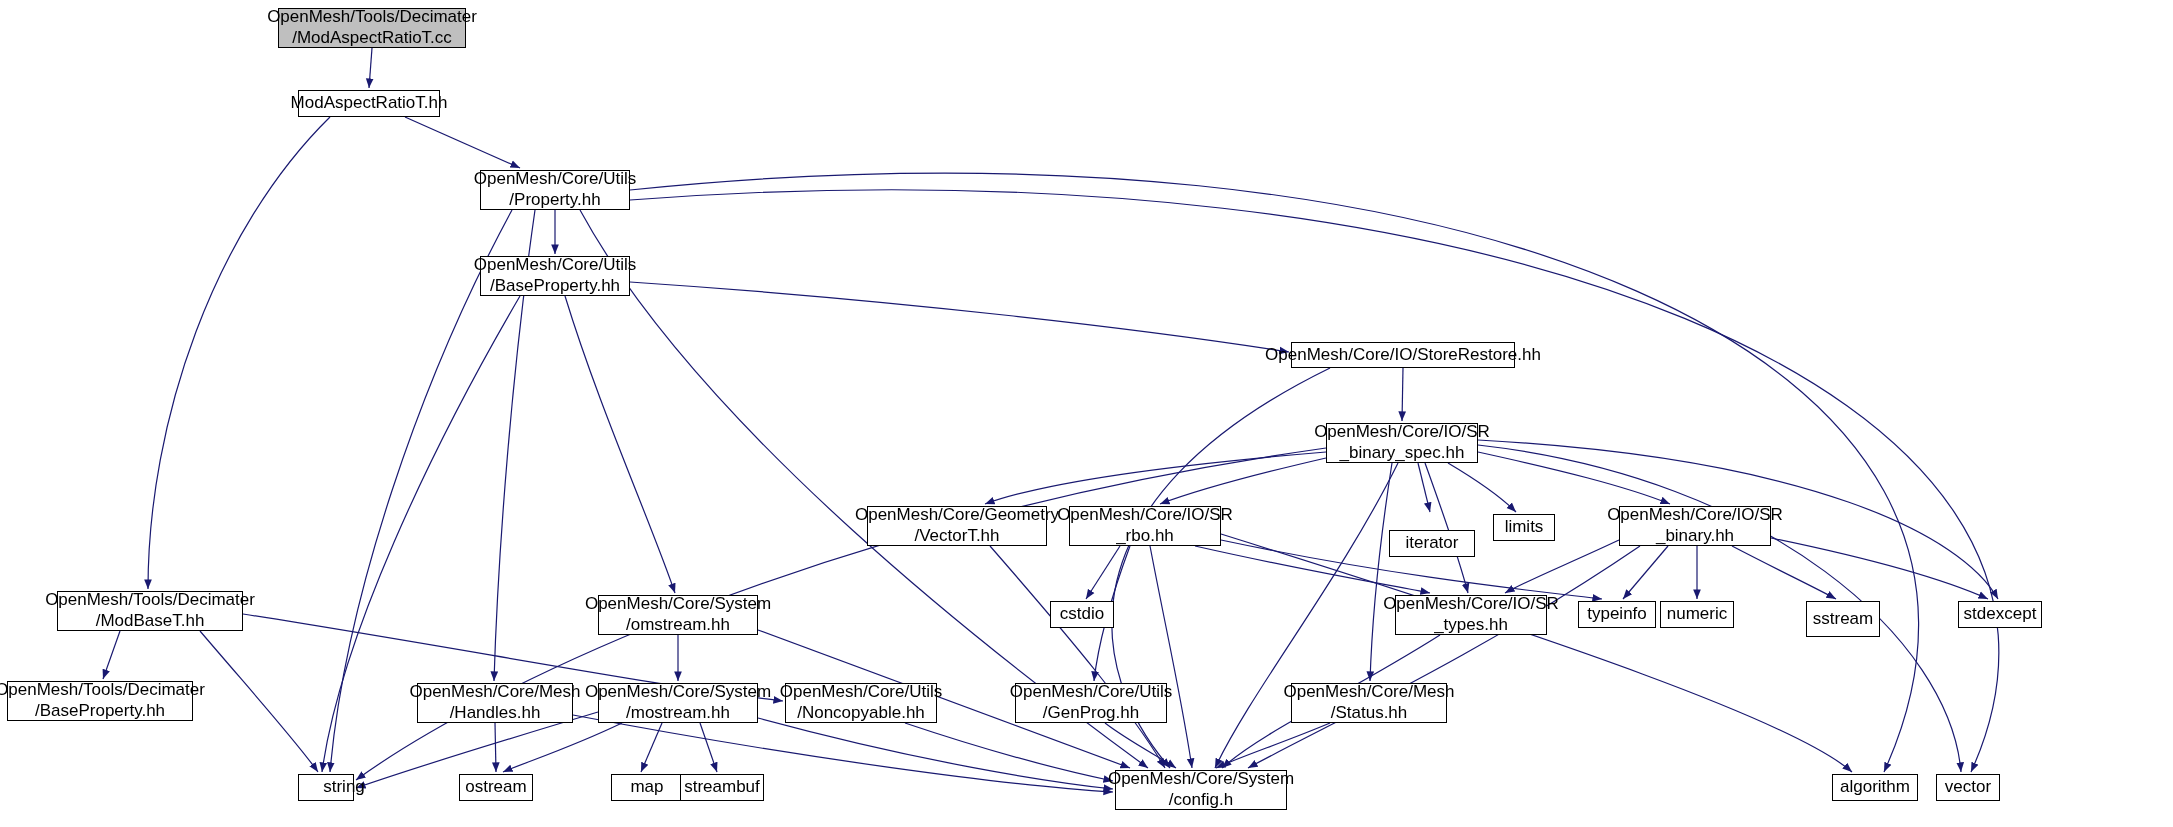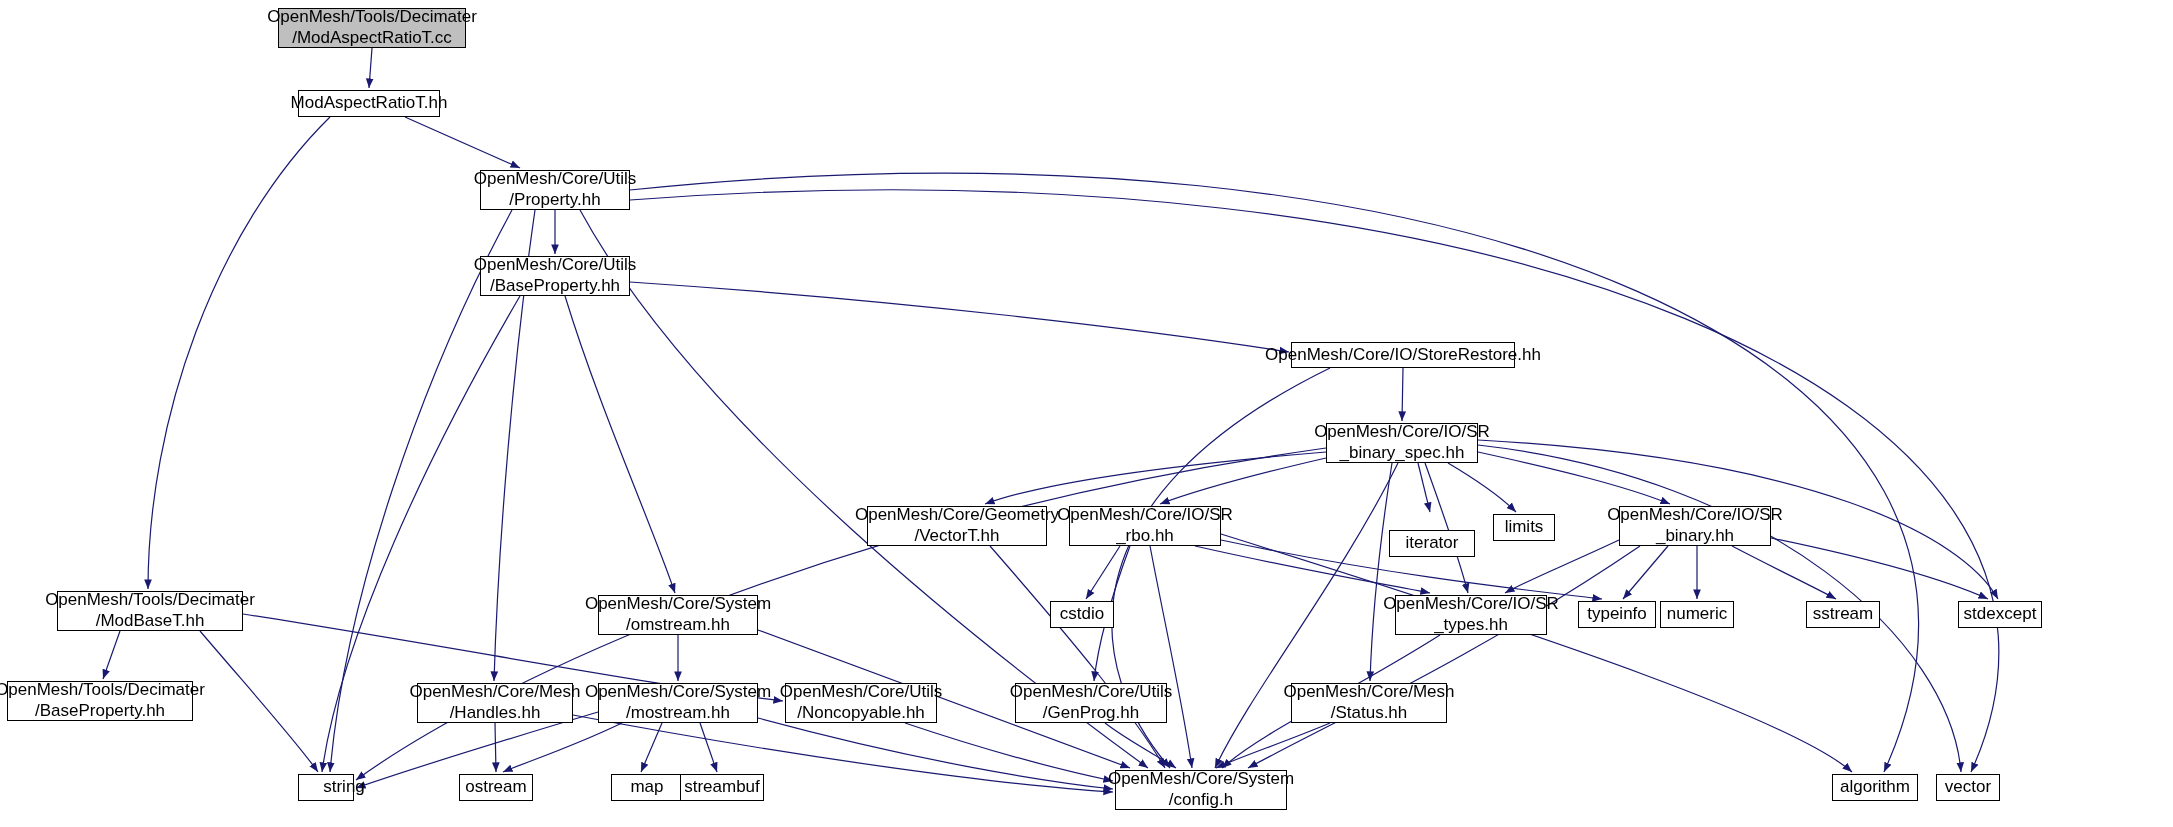--- a/index.html
+++ b/index.html
@@ -153,21 +153,21 @@
     <div class="node" style="left: 1395px; top: 595px; width: 152px; height: 40px;">
       <span>OpenMesh/Core/IO/SR</span>
       <span>_types.hh</span>
     </div>
     <div class="node" style="left: 1578px; top: 601px; width: 78px; height: 27px;">
       <span>typeinfo</span>
     </div>
     <div class="node" style="left: 1660px; top: 601px; width: 74px; height: 27px;">
       <span>numeric</span>
     </div>
-    <div class="node" style="left: 1806px; top: 601px; width: 74px; height: 27px;">
+    <div class="node" style="left: 1806px; top: 601px; width: 74px; height: 36px;">
       <span>sstream</span>
     </div>
     <div class="node" style="left: 1958px; top: 601px; width: 84px; height: 27px;">
       <span>stdexcept</span>
     </div>
     <div class="node" style="left: 57px; top: 591px; width: 186px; height: 40px;">
       <span>OpenMesh/Tools/Decimater</span>
       <span>/ModBaseT.hh</span>
     </div>
     <div class="node" style="left: 598px; top: 595px; width: 160px; height: 40px;">

